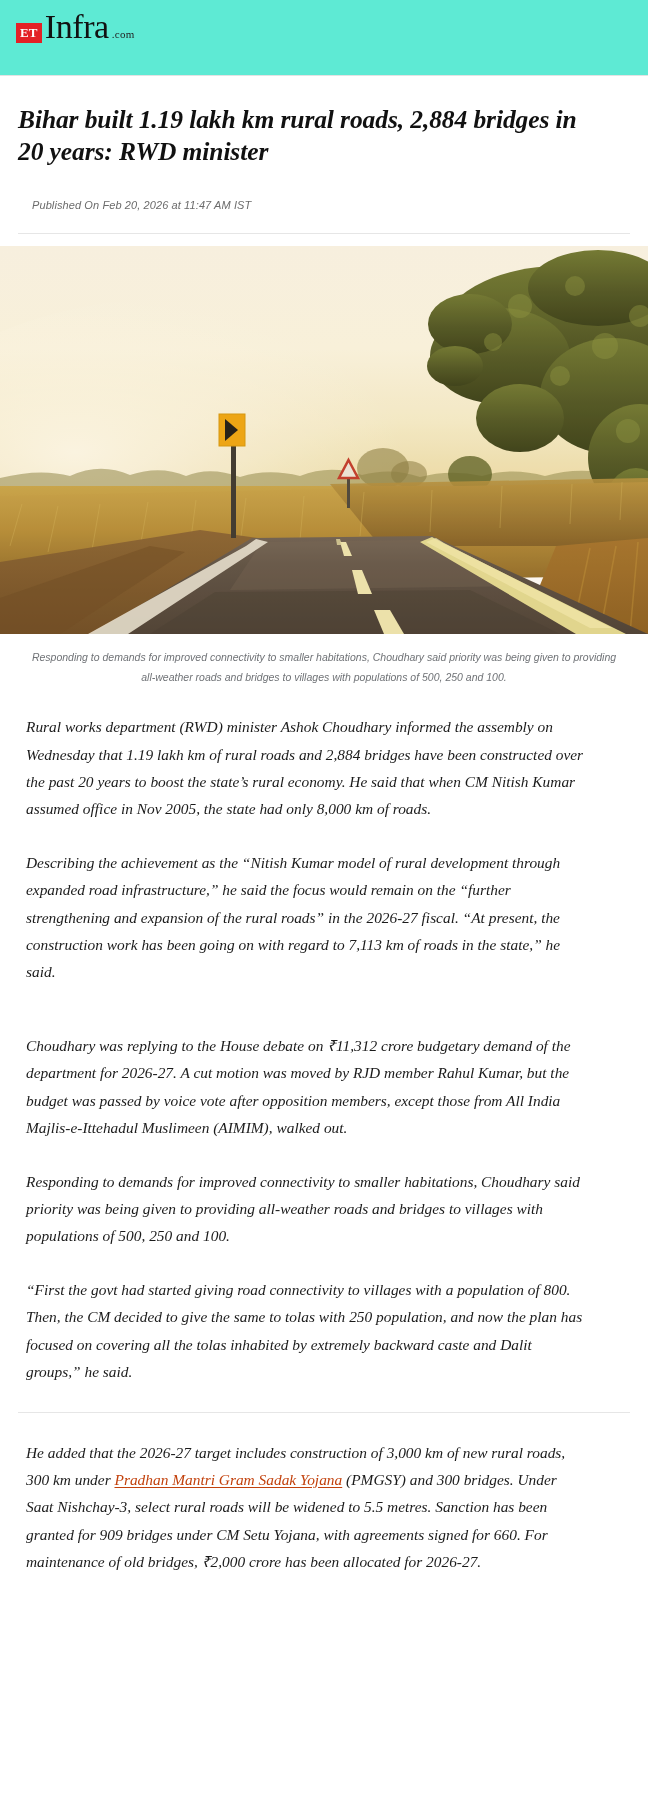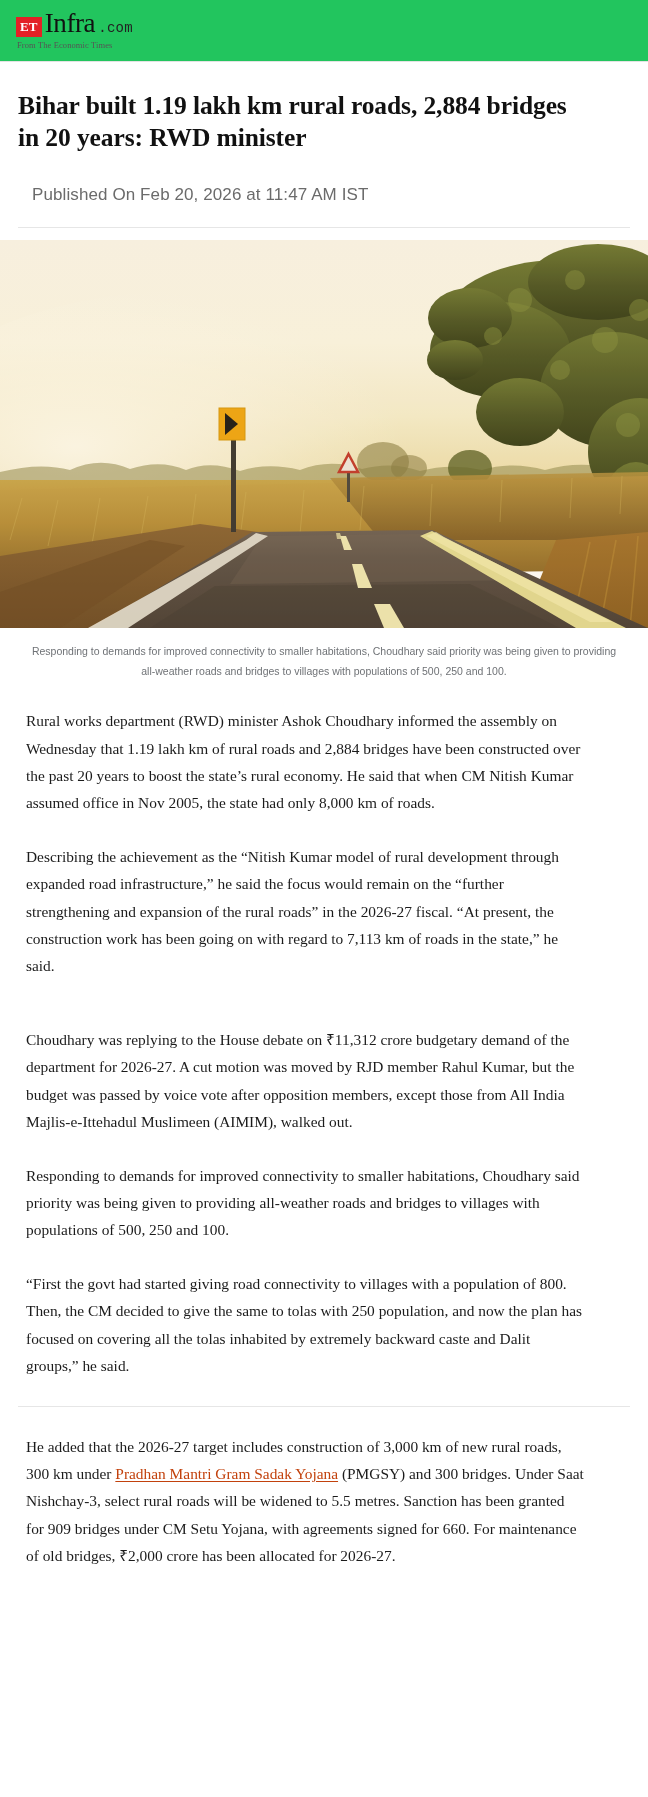--- a/index.html
+++ b/index.html
@@ -12,23 +12,23 @@
   body {
     width: 648px;
     font-family: "Liberation Sans", sans-serif;
     color: #1a1a1a;
     -webkit-font-smoothing: antialiased;
   }
 
   
   .masthead {
     padding: 10px 16px 12px 16px;
-    background: #22c55e;
+    background: #5eead4;
     border-bottom: 1px solid #e3e3e3;
-    height: 62px;
+    height: 76px;
   }
   .logo-row {
     display: flex;
     align-items: baseline;
     gap: 3px;
   }
   .logo-et {
     display: inline-block;
     background: #e32126;
     color: #ffffff;
@@ -36,64 +36,65 @@
     font-weight: bold;
     font-size: 13px;
     line-height: 1;
     padding: 3px 4px 4px 4px;
     letter-spacing: 0.2px;
     position: relative;
     top: -1px;
   }
   .logo-infra {
     font-family: "Liberation Serif", serif;
-    font-size: 27px;
+    font-size: 34px;
     font-weight: normal;
     color: #111111;
     line-height: 1;
     letter-spacing: -0.4px;
   }
   .logo-com {
-    font-family: Liberation Mono, monospace;
-    font-size: 14px;
+    font-family: Liberation Serif, serif;
+    font-size: 11px;
     color: #222222;
     line-height: 1;
     letter-spacing: 0.3px;
   }
   .logo-tag {
     font-family: "Liberation Serif", serif;
     font-size: 8.5px;
     color: #555555;
     margin-top: 2px;
     letter-spacing: 0.1px;
     padding-left: 1px;
   }
 
   
   .article {
     padding: 0;
+    font-style: italic;
   }
   .article-inner {
     padding: 0 18px;
   }
 
   .headline {
     font-family: "Liberation Serif", serif;
     font-weight: bold;
     font-size: 25.5px;
     line-height: 1.26;
     color: #111111;
     margin: 28px 0 0 0;
     letter-spacing: -0.1px;
     max-width: 560px;
   }
 
   .published {
     font-family: "Liberation Sans", sans-serif;
-    font-size: 17px;
+    font-size: 11px;
     color: #6b6b6b;
     margin: 31px 0 0 14px;
     letter-spacing: 0.1px;
   }
 
   .rule {
     border: none;
     border-top: 1px solid #e6e6e6;
     margin: 22px 0 0 0;
   }
@@ -151,21 +152,20 @@
 </style>
 </head>
 <body>
 
 <header class="masthead">
   <div class="logo-row">
     <span class="logo-et">ET</span>
     <span class="logo-infra">Infra</span>
     <span class="logo-com">.com</span>
   </div>
-  <div class="logo-tag">From The Economic Times</div>
 </header>
 
 <article class="article">
 
   <div class="article-inner">
     <h1 class="headline">Bihar built 1.19 lakh km rural roads, 2,884 bridges in 20 years: RWD minister</h1>
     <div class="published">Published On Feb 20, 2026 at 11:47 AM IST</div>
     <hr class="rule">
   </div>
 

